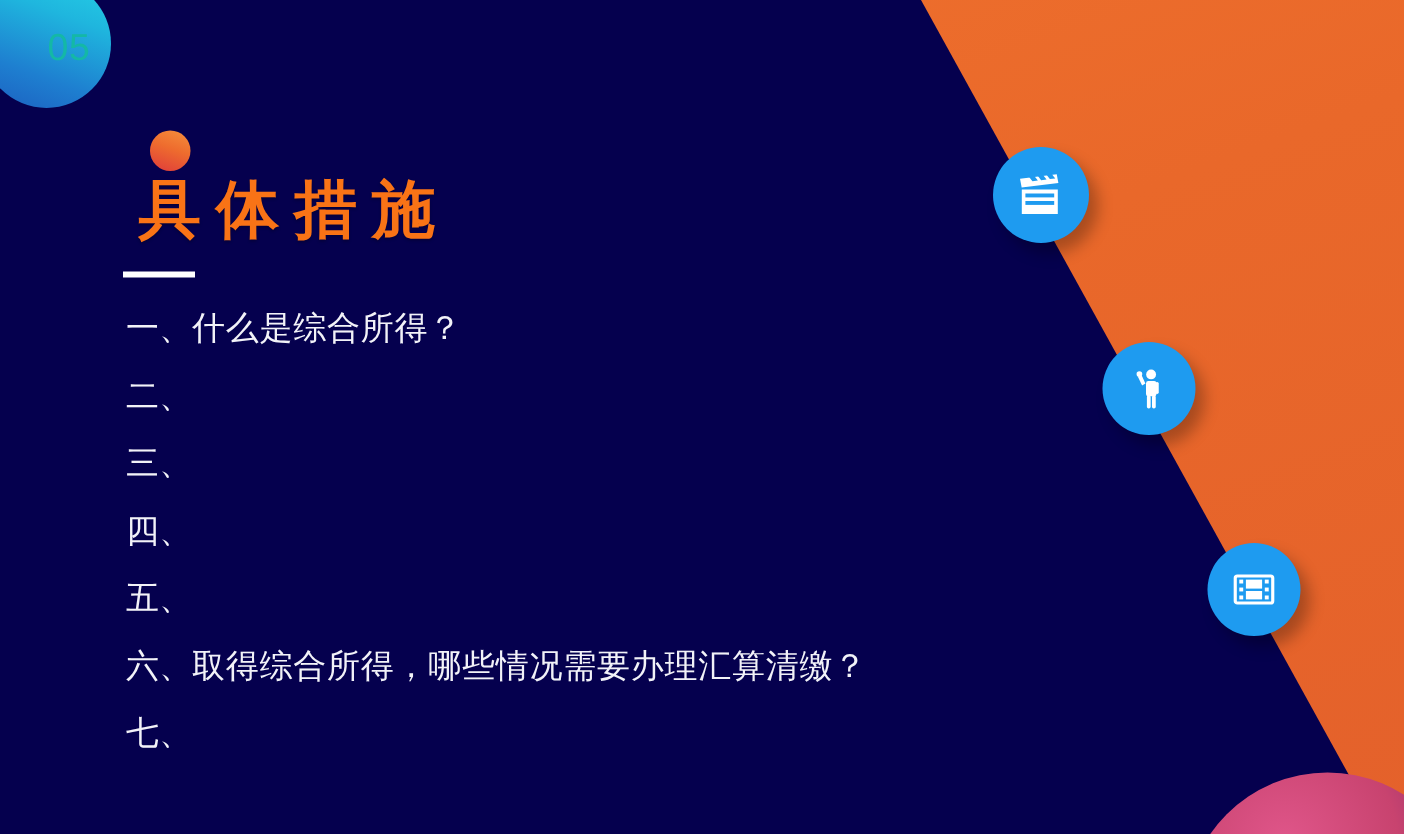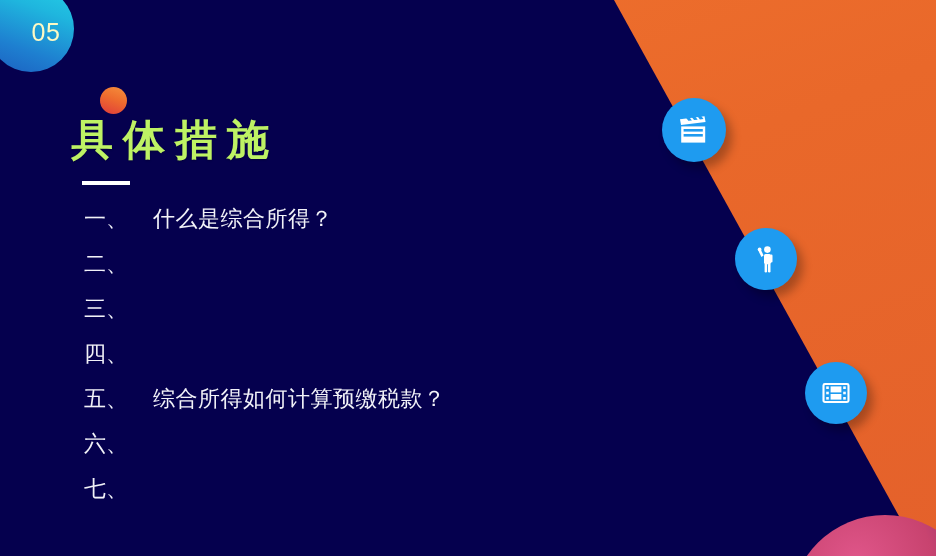--- a/index.html
+++ b/index.html
@@ -39,21 +39,21 @@
     height: 86px;
     border-radius: 50%;
     background: linear-gradient(200deg, #25D0E6 0%, #1FB6DE 30%, #1E7FD0 70%, #1C5FC0 100%);
   }
   .badge-number {
     position: absolute;
     left: 18px;
     top: 20px;
     width: 56px;
     text-align: center;
-    color: #fef9c3;
+    color: #14b8a6;
     font-size: 25px;
     font-weight: 400;
     letter-spacing: 0.5px;
     line-height: 1;
   }
   .accent-dot {
     position: absolute;
     left: 100px;
     top: 87px;
     width: 27px;
@@ -67,23 +67,23 @@
     top: 515px;
     width: 190px;
     height: 190px;
     border-radius: 50%;
     background: radial-gradient(circle at 35% 25%, #E0568A 0%, #C8436F 40%, #7A2A6E 75%, #3A1A60 100%);
   }
 
   
   .title {
     position: absolute;
-    left: 71px;
+    left: 92px;
     top: 116px;
-    color: #bef264;
+    color: #f97316;
     font-size: 42px;
     font-weight: bold;
     letter-spacing: 10px;
     line-height: 1.15;
     white-space: nowrap;
     text-shadow: 0 1px 2px rgba(0,0,0,0.25);
   }
   .title-rule {
     position: absolute;
     left: 82px;
@@ -109,21 +109,20 @@
     font-weight: 400;
     white-space: nowrap;
   }
   .list-index {
     flex: 0 0 auto;
     letter-spacing: 0px;
   }
   .list-text {
     flex: 0 0 auto;
     letter-spacing: 0.5px;
-    margin-left: 25px;
   }
 
   
   .icon-bubble {
     position: absolute;
     border-radius: 50%;
     background: #1E9BF0;
     box-shadow: 6px 7px 10px rgba(0,0,0,0.28);
     display: flex;
     align-items: center;
@@ -160,24 +159,24 @@
       <span class="list-index">二、</span>
     </div>
     <div class="list-item">
       <span class="list-index">三、</span>
     </div>
     <div class="list-item">
       <span class="list-index">四、</span>
     </div>
     <div class="list-item">
       <span class="list-index">五、</span>
-      <span class="list-text">综合所得如何计算预缴税款？</span>
     </div>
     <div class="list-item">
       <span class="list-index">六、</span>
+      <span class="list-text">取得综合所得，哪些情况需要办理汇算清缴？</span>
     </div>
     <div class="list-item">
       <span class="list-index">七、</span>
     </div>
   </div>
 
   <div class="icon-bubble" id="bubble-clapper">
     <span>
       <svg width="34" height="34" viewBox="0 0 34 34" aria-hidden="true">
         <g fill="#ffffff">

